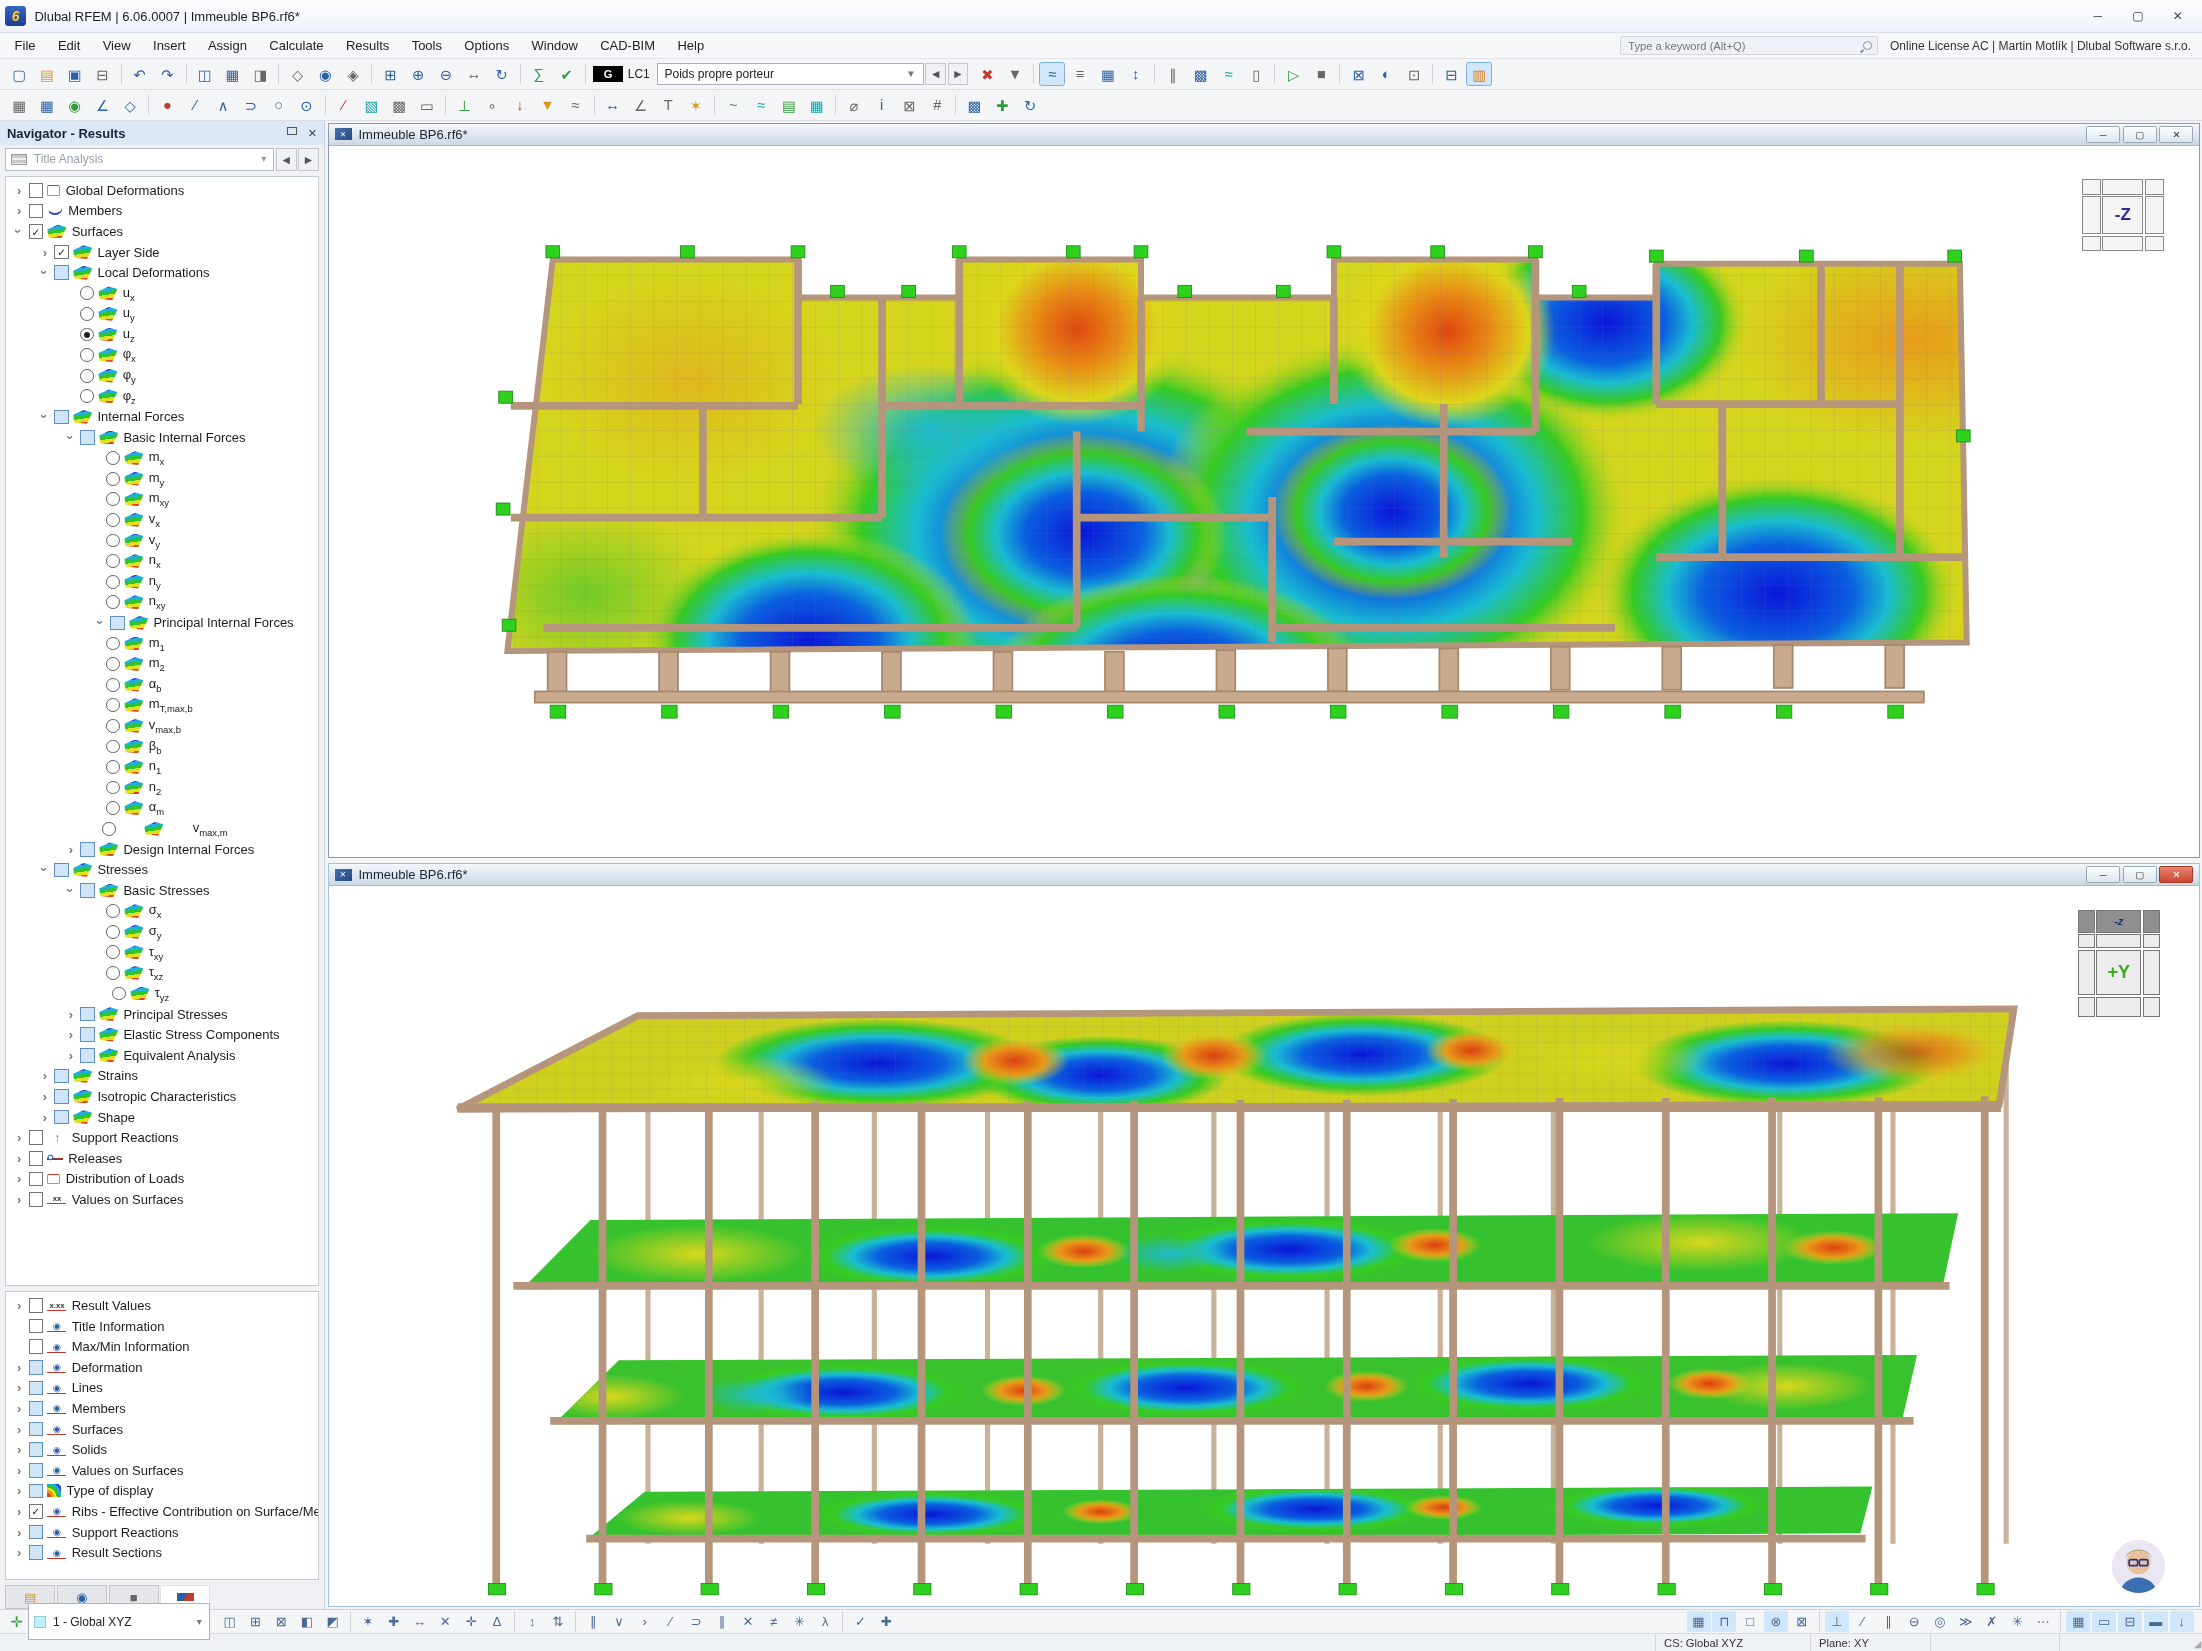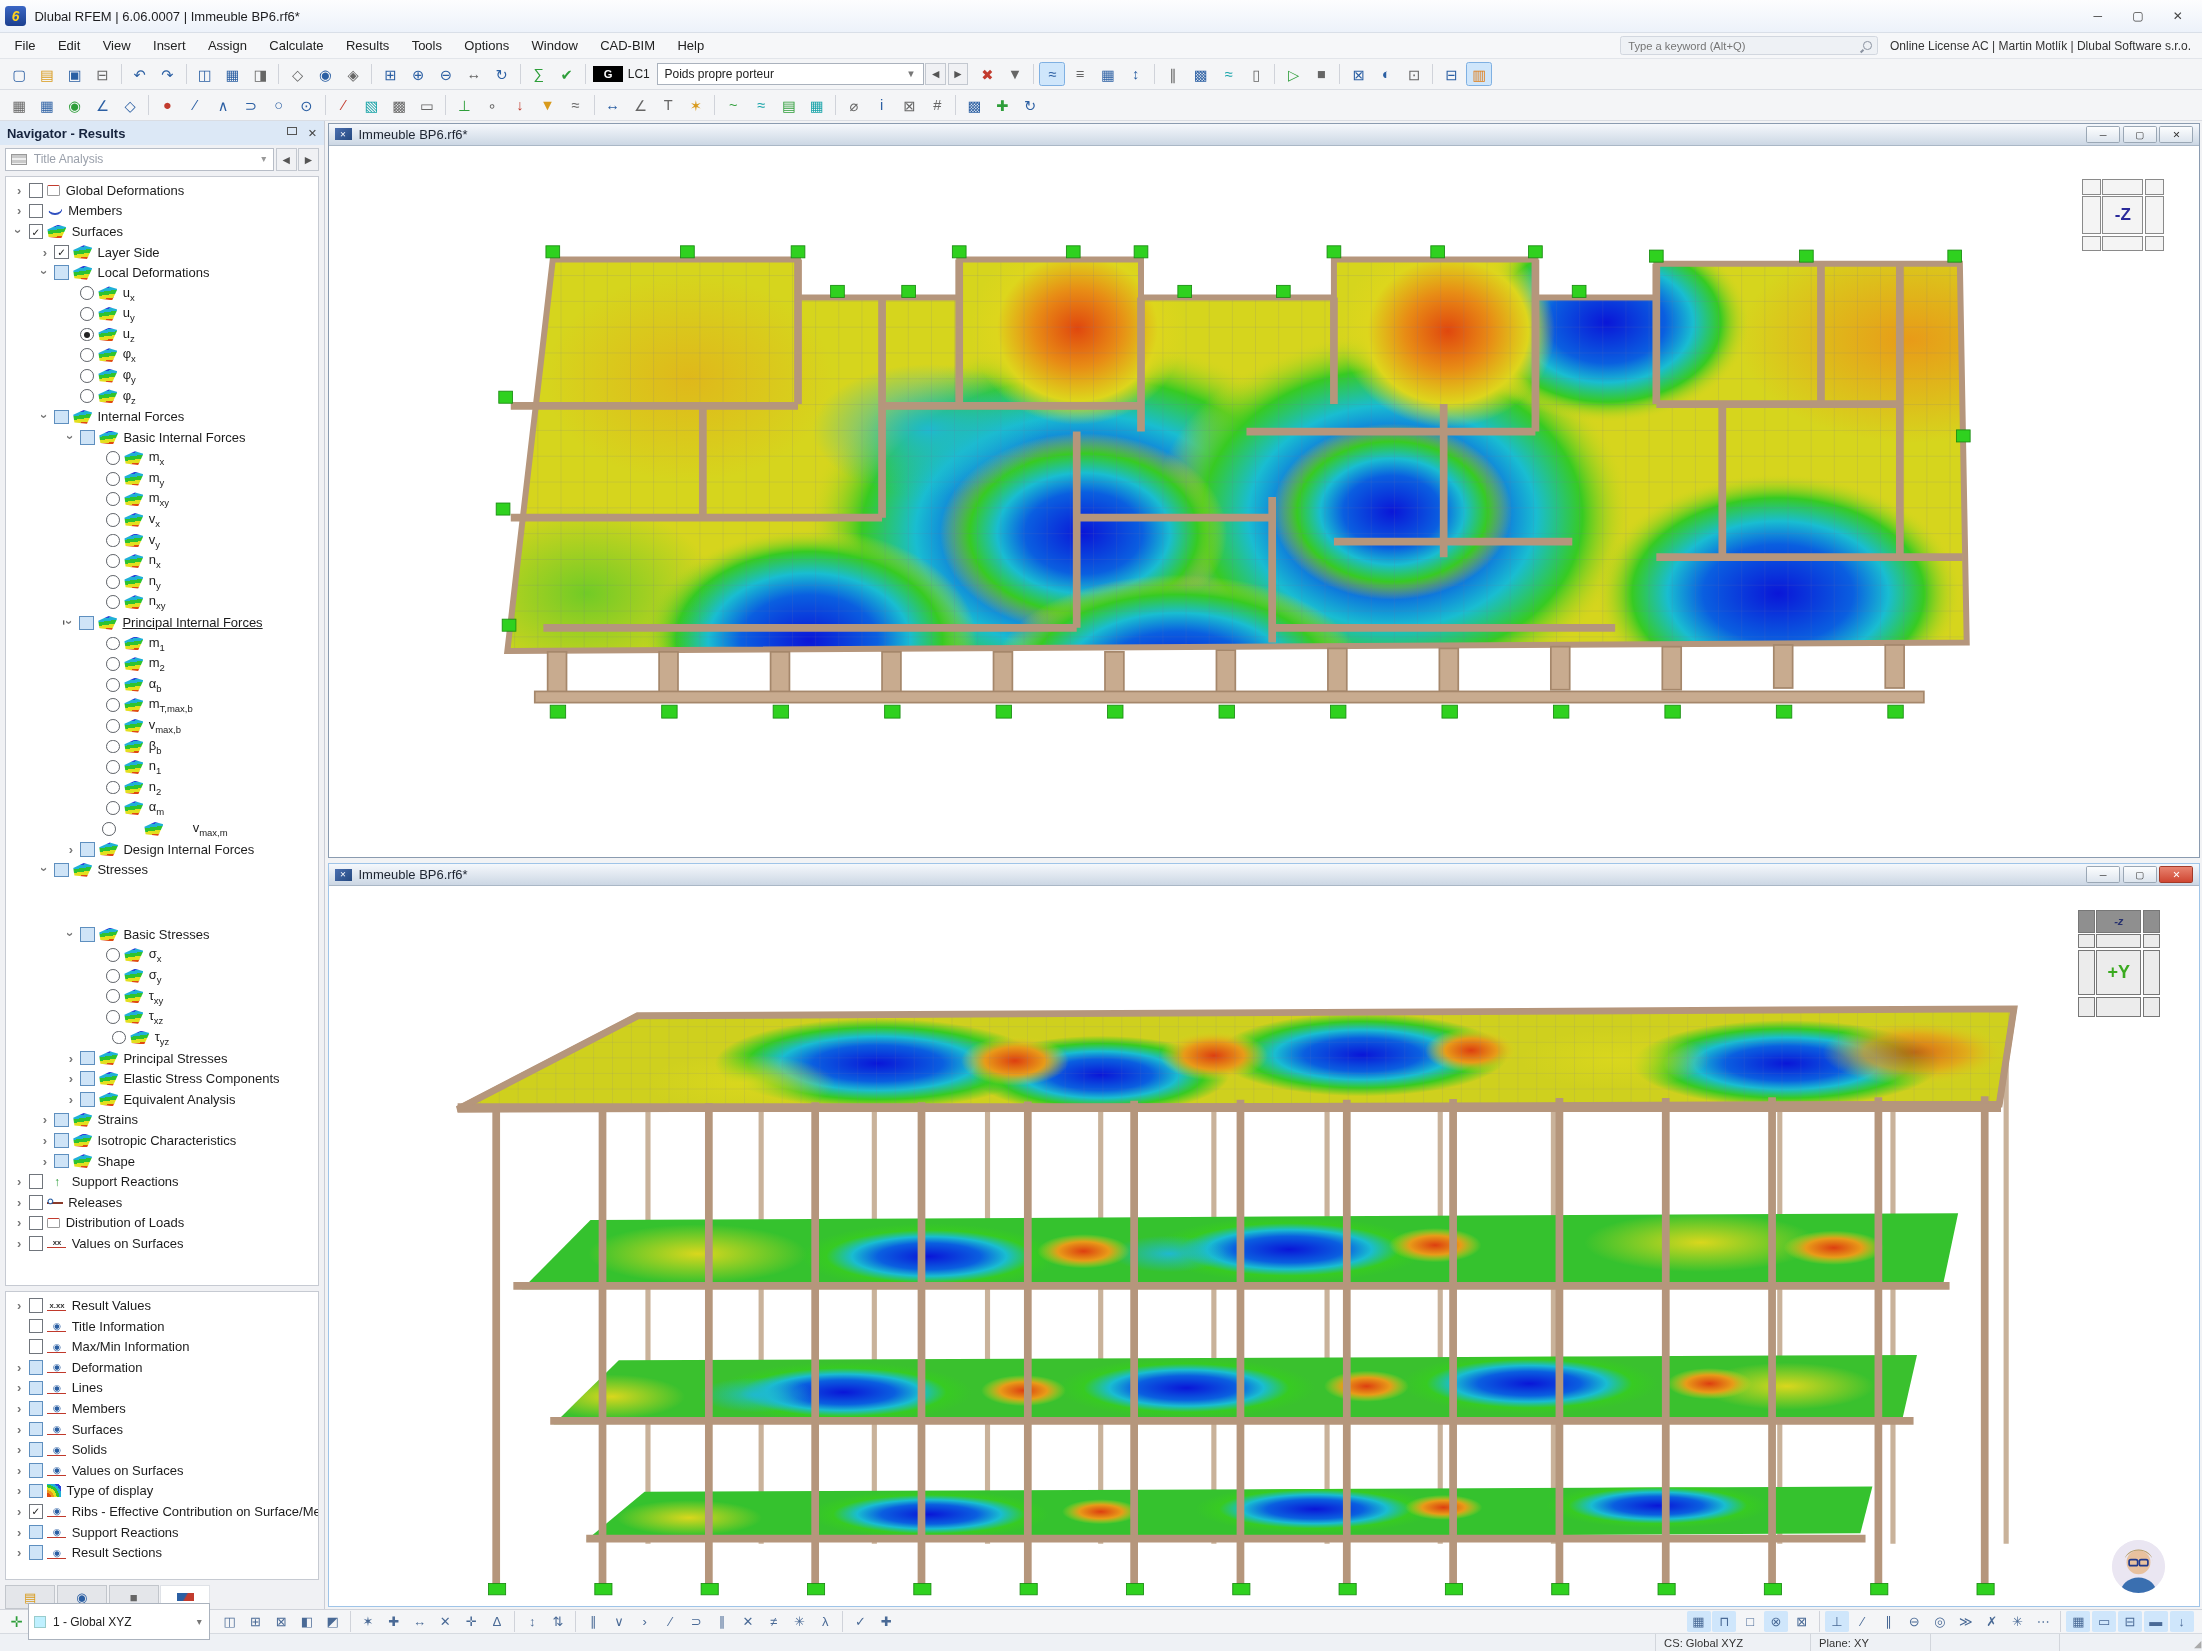--- a/index.html
+++ b/index.html
@@ -394,21 +394,21 @@
           <span class="tctl r"></span>
           <span class="tico i-surf"></span>
           <span class="tlab">n<sub>y</sub></span>
         </div>
         <div class="trow" style="padding-left: 83px;">
           <span class="texp"></span>
           <span class="tctl r"></span>
           <span class="tico i-surf"></span>
           <span class="tlab">n<sub>xy</sub></span>
         </div>
-        <div class="trow" style="padding-left: 56px; text-decoration: underline;">
+        <div class="trow" style="padding-left: 87px;">
           <span class="texp open">›</span>
           <span class="tctl cbp"></span>
           <span class="tico i-surf"></span>
           <span class="tlab">Principal Internal Forces</span>
         </div>
         <div class="trow" style="padding-left: 83px;">
           <span class="texp"></span>
           <span class="tctl r"></span>
           <span class="tico i-surf"></span>
           <span class="tlab">m<sub>1</sub></span>
@@ -472,21 +472,21 @@
           <span class="tctl cbp"></span>
           <span class="tico i-surf"></span>
           <span class="tlab">Design Internal Forces</span>
         </div>
         <div class="trow" style="padding-left: 31px;">
           <span class="texp open">›</span>
           <span class="tctl cbp"></span>
           <span class="tico i-surf"></span>
           <span class="tlab">Stresses</span>
         </div>
-        <div class="trow" style="padding-left: 57px; margin-top: 44px;">
+        <div class="trow" style="padding-left: 57px;">
           <span class="texp open">›</span>
           <span class="tctl cbp"></span>
           <span class="tico i-surf"></span>
           <span class="tlab">Basic Stresses</span>
         </div>
         <div class="trow" style="padding-left: 83px;">
           <span class="texp"></span>
           <span class="tctl r"></span>
           <span class="tico i-surf"></span>
           <span class="tlab">σ<sub>x</sub></span>

